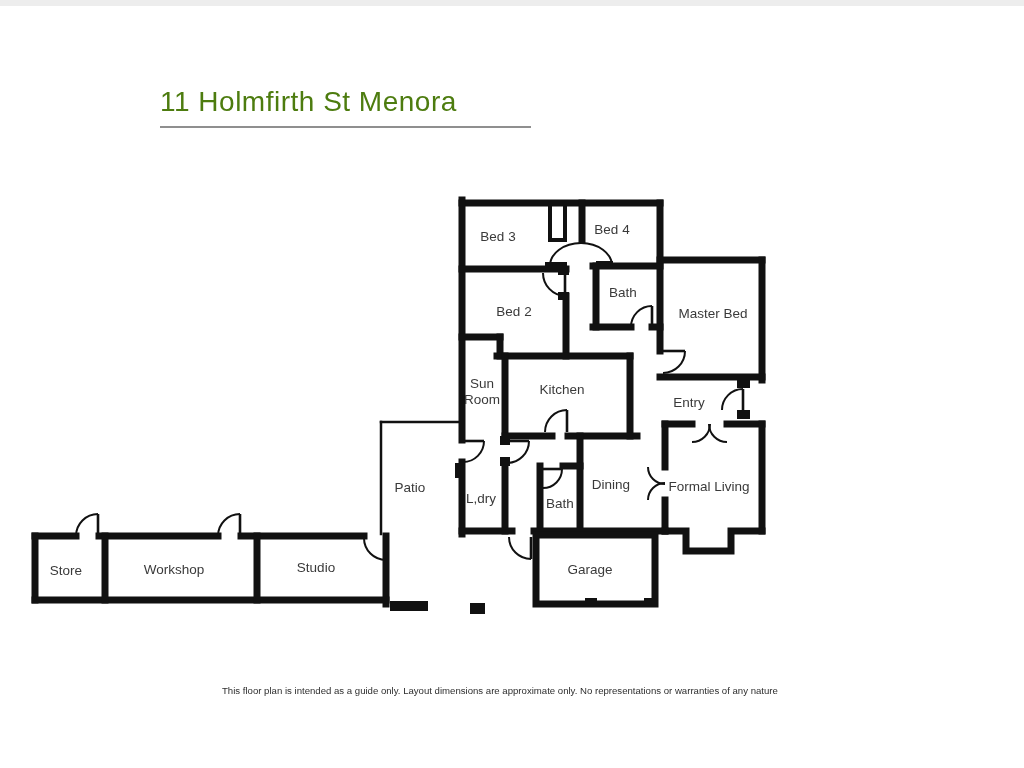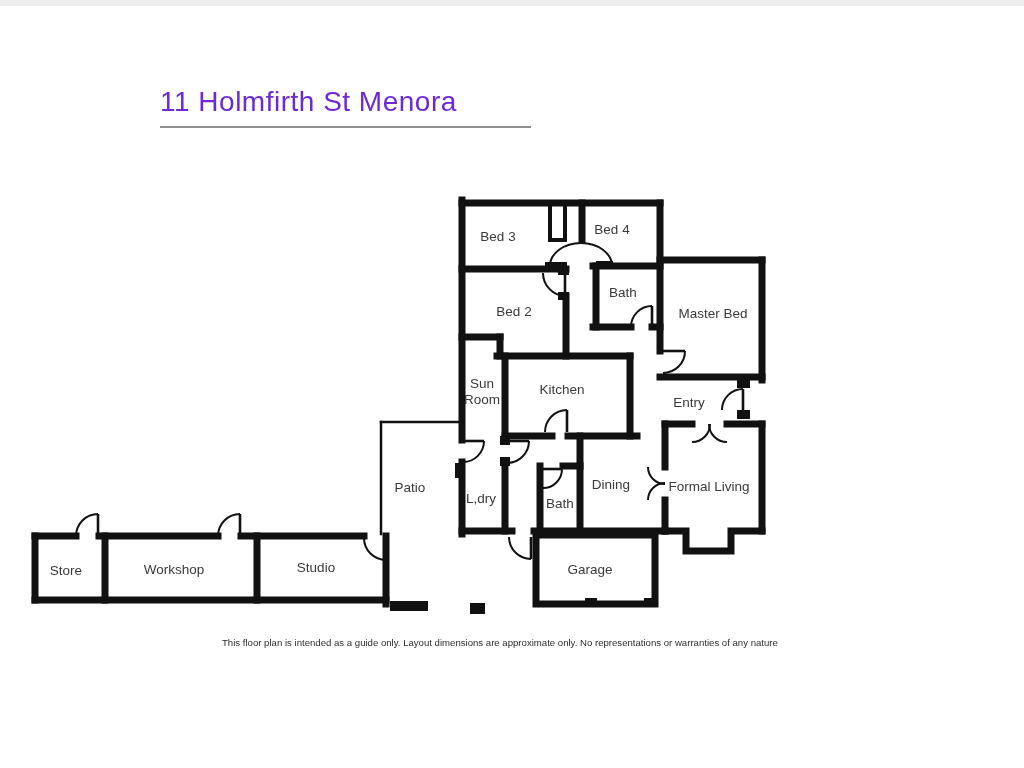--- a/index.html
+++ b/index.html
@@ -3,34 +3,34 @@
 <meta charset="utf-8">
 <style>
   html,body{margin:0;padding:0;background:#ffffff;}
   #screen{
     position:relative;width:1024px;height:768px;background:#ffffff;overflow:hidden;
     font-family:"Liberation Sans", sans-serif;
   }
   #top-strip{position:absolute;left:0;top:0;width:1024px;height:6px;background:#ededed;}
   #plan-title{
     position:absolute;left:160px;top:86px;font-size:28px;letter-spacing:.5px;
-    color:#6d28d9;white-space:nowrap;
+    color:#4d7c0f;white-space:nowrap;
   }
   #title-underline{position:absolute;left:160px;top:126px;width:371px;height:2px;background:#8f8f8f;}
   svg text{
     font-family:"Liberation Sans", sans-serif;font-size:13.5px;fill:#3a3a3a;
   }
   .walls{stroke:#111111;stroke-width:7;fill:none;stroke-linecap:square;}
   .walls-thin{stroke:#111111;stroke-width:2.5;fill:none;stroke-linecap:square;}
   .walls-closet{stroke:#111111;stroke-width:4;fill:none;stroke-linecap:butt;}
   .door-leaf{stroke:#111111;stroke-width:2.6;fill:none;stroke-linecap:butt;}
   .door-arc{stroke:#111111;stroke-width:2;fill:none;}
   .jamb{fill:#111111;stroke:none;}
   #disclaimer{
-    position:absolute;left:222px;top:636px;width:590px;
+    position:absolute;left:222px;top:684px;width:590px;
     font-size:9.6px;line-height:13px;color:#2e2e2e;
   }
 </style>
 </head>
 <body>
 
 <div id="screen">
   <div id="top-strip"></div>
 
   <div id="plan-title">11 Holmfirth St Menora</div>

